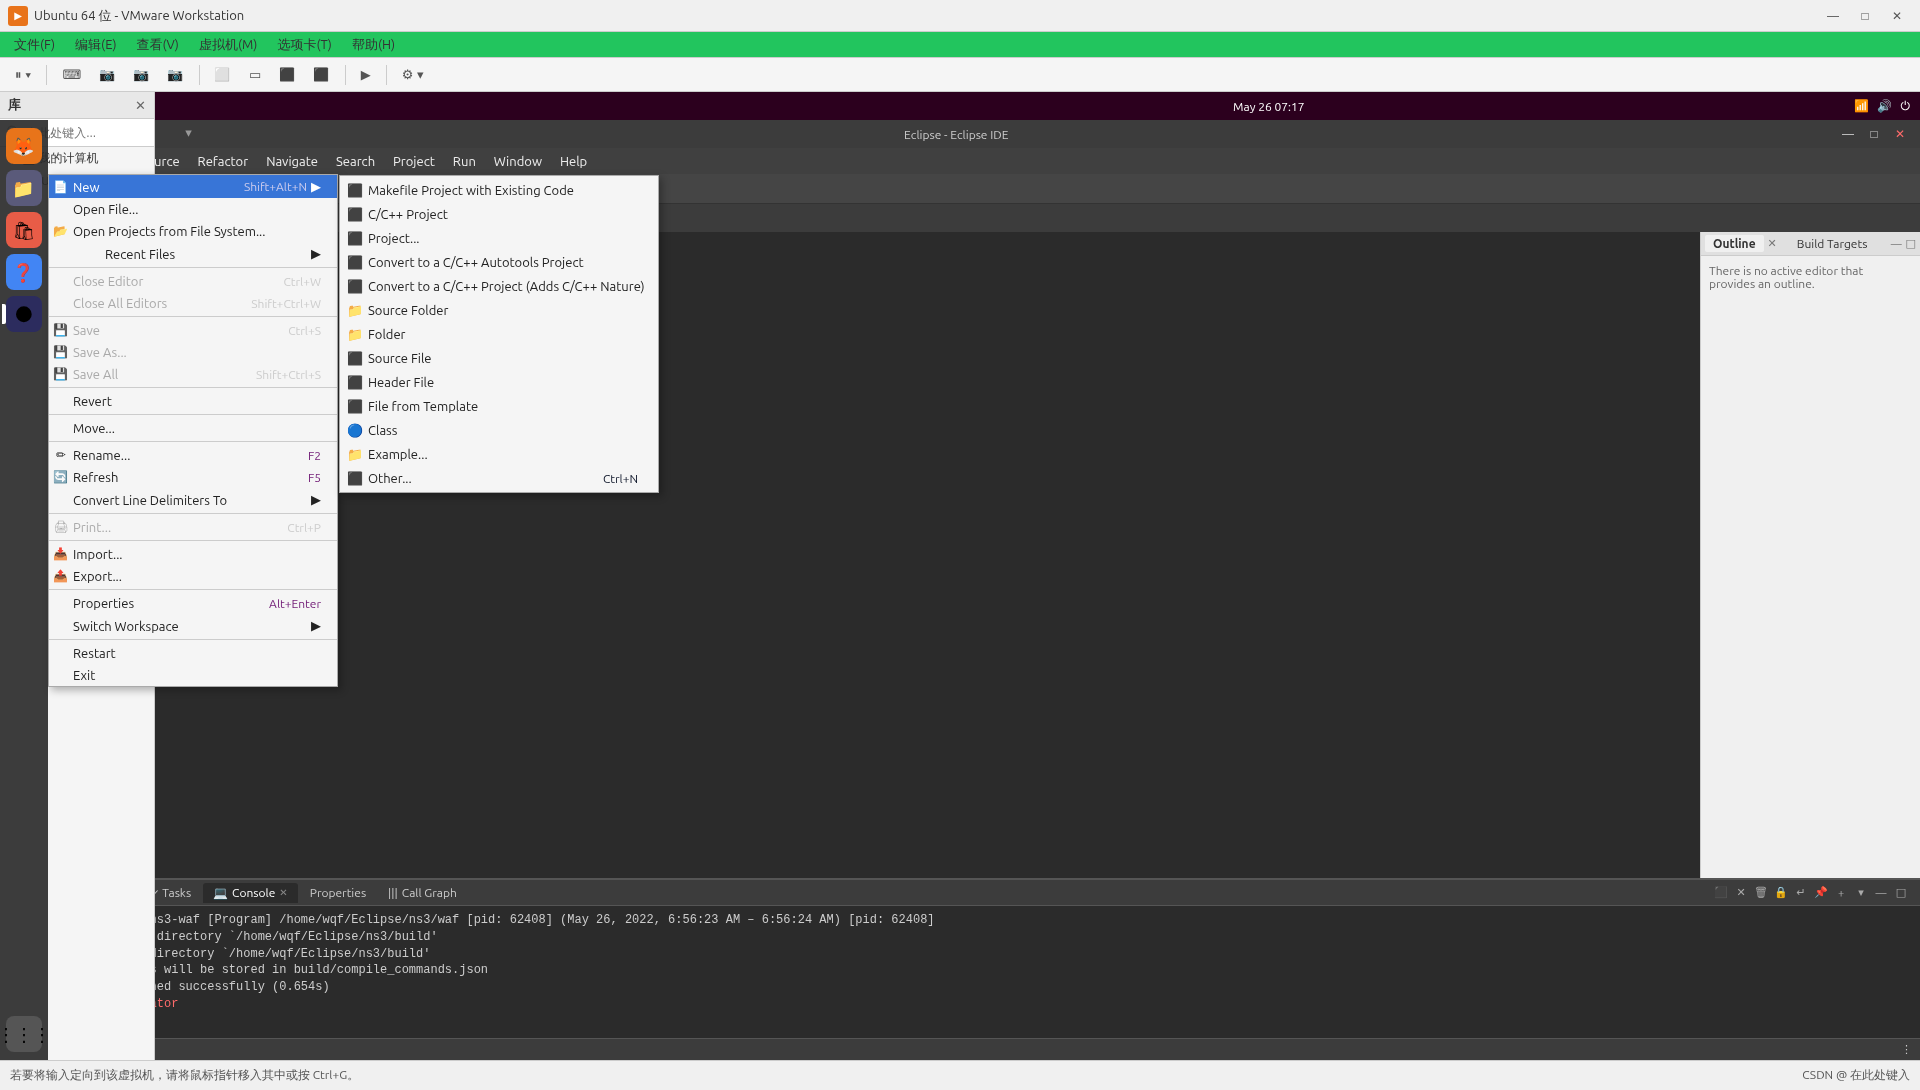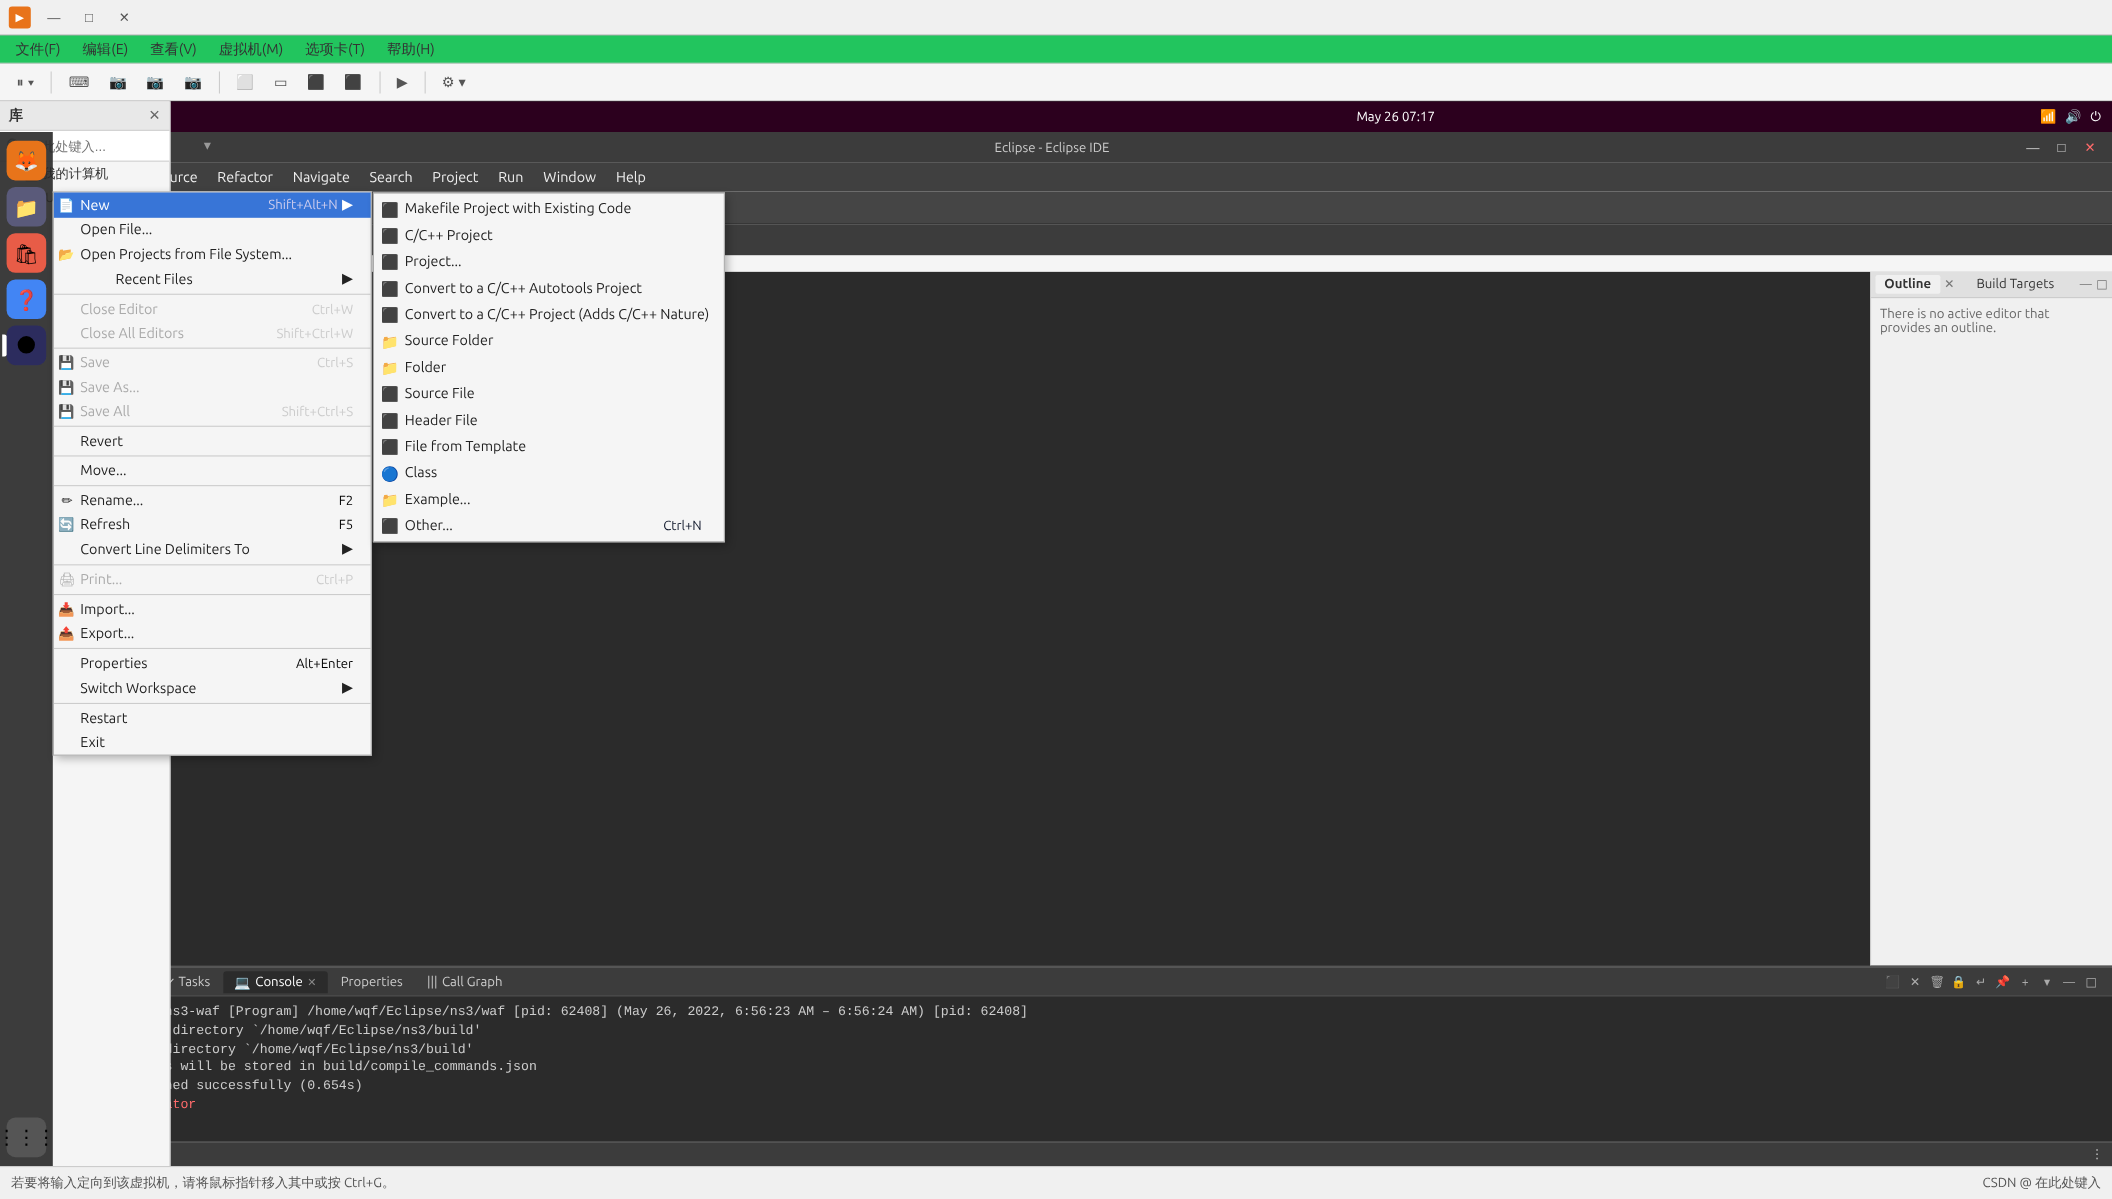--- a/index.html
+++ b/index.html
@@ -230,21 +230,20 @@
       display: flex; align-items: center;
     }
     .eclipse-toolbar-sep { width: 1px; height: 18px; background: #666; margin: 0 3px; }
 
     
     .eclipse-body {
       flex: 1;
       display: flex;
       flex-direction: column;
       overflow: hidden;
-      margin-top: 15px;
     }
 
     
     .eclipse-tabbar {
       height: 28px;
       background: #3c3c3c;
       display: flex;
       align-items: flex-end;
       padding: 0 4px;
     }
@@ -426,21 +425,21 @@
       color: #222;
       cursor: pointer;
       position: relative;
       white-space: nowrap;
     }
     .menu-item-row.active { background: #3875d7; color: white; }
     .menu-item-row .shortcut {
       margin-left: auto;
       padding-left: 20px;
       font-size: 12px;
-      color: #000000;
+      color: #701a75;
     }
     .menu-item-row.active .shortcut { color: #cce; }
     .menu-item-row .arrow { margin-left: auto; }
     .menu-sep { height: 1px; background: #ccc; margin: 2px 0; }
     .menu-item-disabled {
       display: flex;
       align-items: center;
       padding: 4px 16px 4px 24px;
       color: #aaa;
       cursor: default;
@@ -498,20 +497,21 @@
       color: #555;
     }
   </style>
 </head>
 <body>
 
 <div class="vmware-titlebar">
   <div class="app-icon">
     <span style="color:white;font-size:10px;">▶</span>
   </div>
+  <span class="title-text">Ubuntu 64 位 - VMware Workstation</span>
   <div class="window-controls">
     <button class="window-btn">—</button>
     <button class="window-btn">□</button>
     <button class="window-btn close">✕</button>
   </div>
 </div>
 
 <div class="vmware-menubar">
   <div class="menu-item">文件(F)</div>
   <div class="menu-item">编辑(E)</div>

